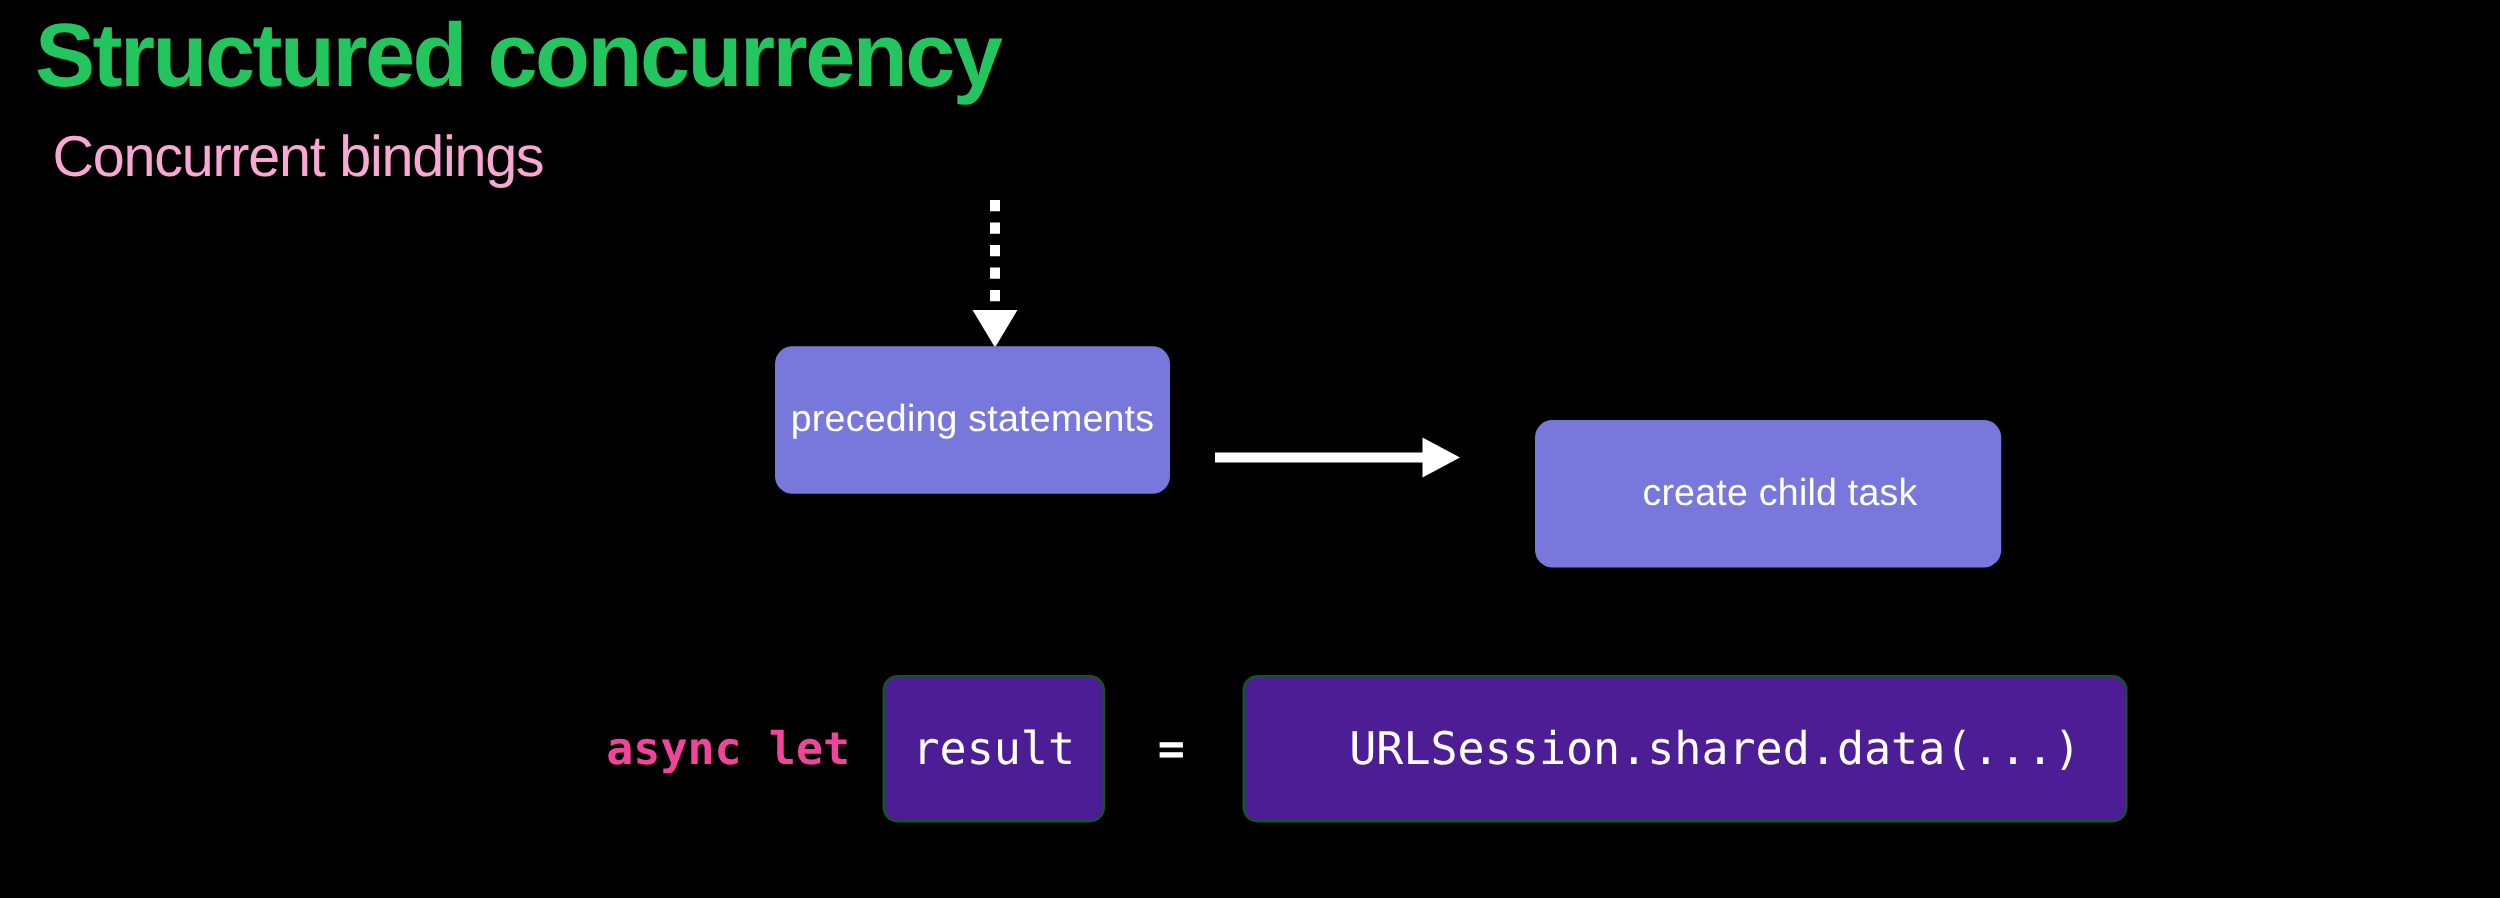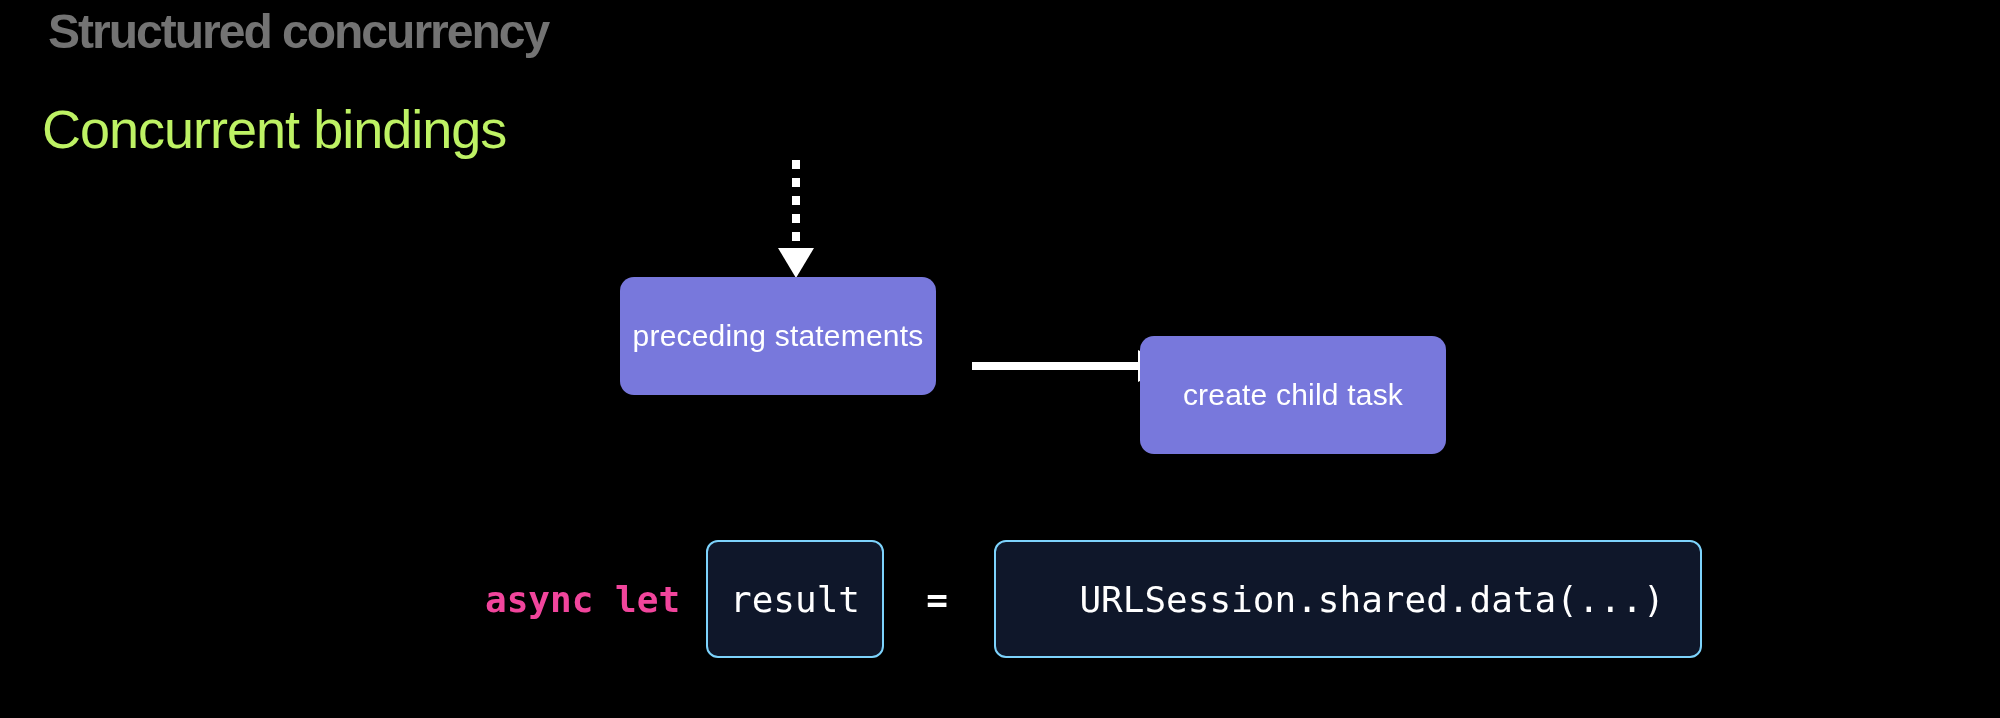--- a/index.html
+++ b/index.html
@@ -10,34 +10,34 @@
   .slide {
     position: relative;
     width: 2000px;
     height: 718px;
     background: #000000;
     overflow: hidden;
     font-family: "Liberation Sans", sans-serif;
   }
   .title {
     position: absolute;
-    left: 48px;
+    left: 28px;
     top: 4px;
-    color: #737373;
-    font-size: 48px;
+    color: #22c55e;
+    font-size: 72px;
     font-weight: 700;
     letter-spacing: -2px;
     white-space: nowrap;
   }
   .subtitle {
     position: absolute;
     left: 42px;
     top: 98px;
-    color: #bef264;
-    font-size: 54px;
+    color: #f9a8d4;
+    font-size: 46px;
     font-weight: 400;
     letter-spacing: -1px;
     white-space: nowrap;
   }
   .node {
     position: absolute;
     background: #7878dc;
     border-radius: 14px;
     display: flex;
     align-items: center;
@@ -47,24 +47,25 @@
     letter-spacing: 0.2px;
     white-space: nowrap;
   }
   .node-preceding {
     left: 620px;
     top: 277px;
     width: 316px;
     height: 118px;
   }
   .node-create-child {
-    left: 1140px;
+    left: 1228px;
     top: 336px;
-    width: 306px;
+    width: 354px;
     height: 118px;
+    padding-left: 19px;
   }
   .arrow-overlay {
     position: absolute;
     left: 0;
     top: 0;
     width: 2000px;
     height: 718px;
     pointer-events: none;
   }
   .code-row {
@@ -85,22 +86,22 @@
     display: flex;
     align-items: center;
     color: #f1459c;
     font-weight: 700;
     white-space: pre;
   }
   .token-box {
     position: absolute;
     top: 0;
     height: 118px;
-    background: #0f172a;
-    border: 2px solid #7dd3fc;
+    background: #4c1d95;
+    border: 2px solid #14532d;
     border-radius: 12px;
     box-sizing: border-box;
     display: flex;
     align-items: center;
     justify-content: center;
     white-space: pre;
   }
   .token-result {
     left: 706px;
     width: 178px;

